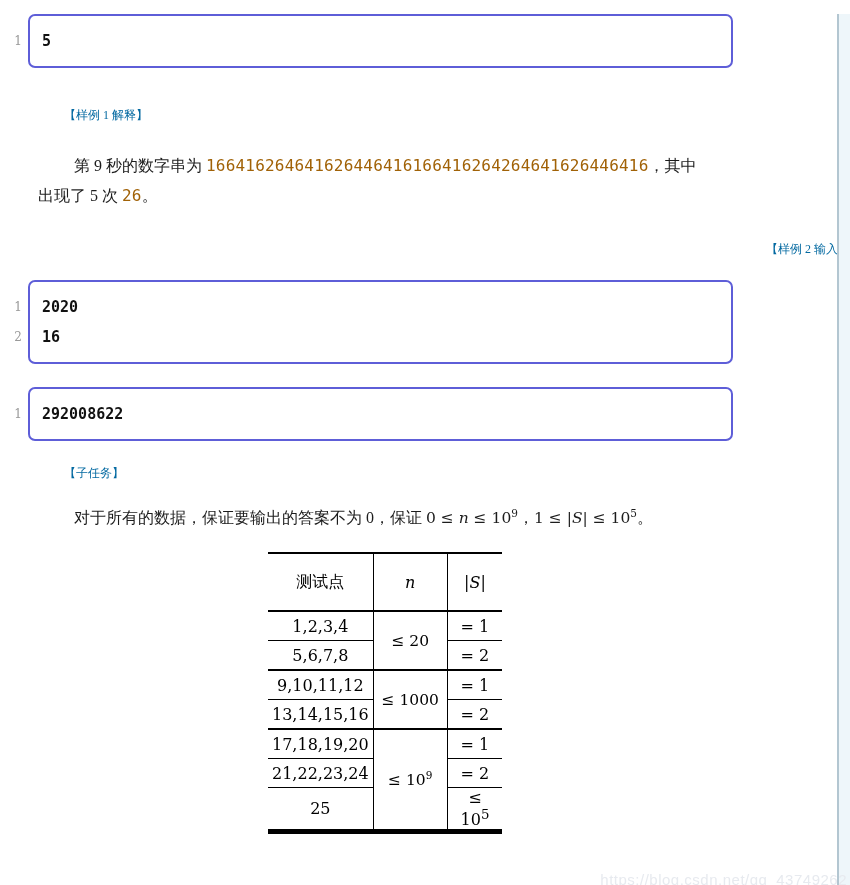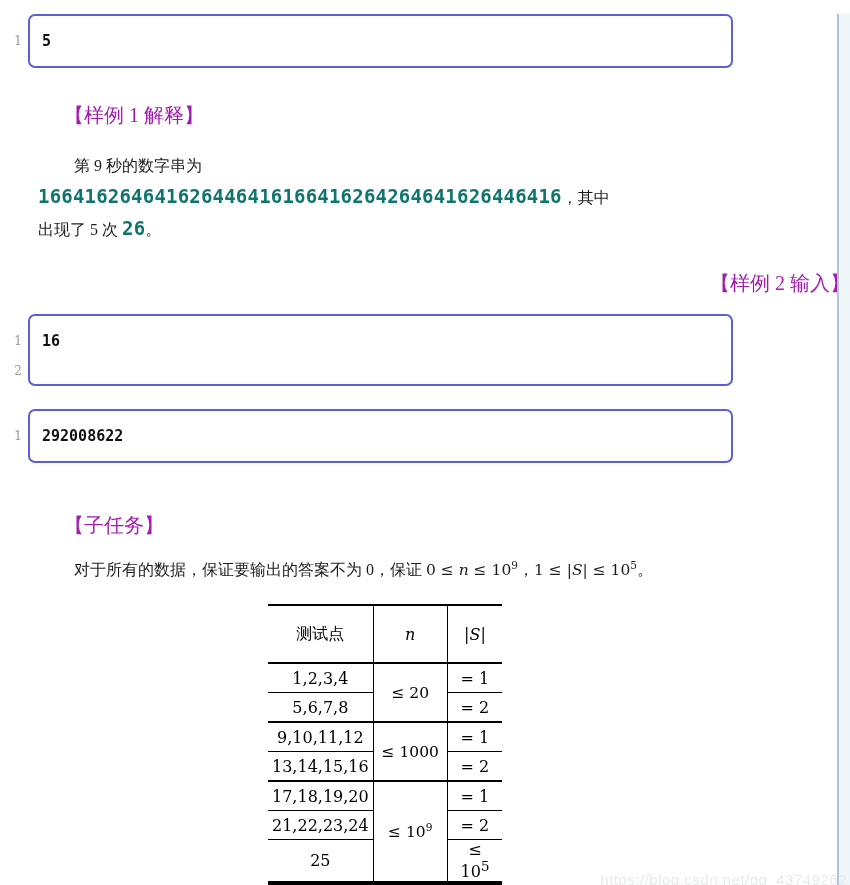--- a/index.html
+++ b/index.html
@@ -25,33 +25,33 @@
     padding:10px 12px;background:#ffffff;
   }
   .code-line{
     font-family:"DejaVu Sans Mono",monospace;
     font-weight:bold;font-size:15px;line-height:30px;color:#111111;
     white-space:pre;
   }
 
   
   .sec-heading{
-    margin:0 0 0 64px;font-size:20px;line-height:19px;color:#a21caf;font-weight:normal;
+    margin:0 0 0 64px;font-size:12px;line-height:19px;color:#0369a1;font-weight:normal;
   }
   .h-after-code1{margin-top:38px;}
   .h-sample2-in{margin-top:29px;text-align:right;}
   .h-sample2-out{margin-top:45px;}
-  .h-subtasks{margin-top:53px;}
+  .h-subtasks{margin-top:23px;}
 
   .para{
     margin:26px 0 0 38px;width:704px;
     font-size:16px;line-height:30px;text-indent:36px;color:#1c1c1c;
   }
   .mono-b{
-    font-family:"DejaVu Sans Mono",monospace;font-weight:bold;font-size:19px;color:#0f766e;
+    font-family:"DejaVu Sans Mono",monospace;font-weight:normal;font-size:16px;color:#a16207;
     letter-spacing:0.2px;
   }
   .constraint{
     margin:24px 0 0 38px;width:740px;
     font-size:16px;line-height:21px;text-indent:36px;color:#1c1c1c;
   }
   .math{font-family:"DejaVu Serif",serif;font-size:15.5px;}
   .math .var{font-style:italic;}
   .math sup{font-size:10.5px;line-height:0;}
   .code-row.mid-in{margin-top:21px;}
@@ -105,20 +105,21 @@
   <p class="para"><span>第 9 秒的数字串为 </span><span class="mono-b">166416264641626446416166416264264641626446416</span><span>，其中</span><br><span>出现了 5 次 </span><span class="mono-b">26</span><span>。</span></p>
 
   <div class="sec-heading h-sample2-in">【样例 2 输入】</div>
 
   <div class="code-row mid-in">
     <div class="code-gutter">
       <div>1</div>
       <div>2</div>
     </div>
     <div class="code-box">
+      <div class="code-line">2020</div>
       <div class="code-line">16</div>
     </div>
   </div>
 
 
   <div class="code-row mid-out">
     <div class="code-gutter">
       <div>1</div>
     </div>
     <div class="code-box">

